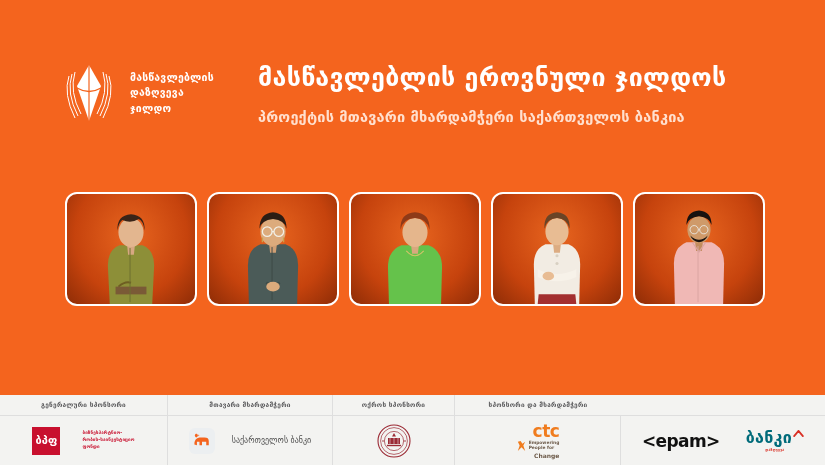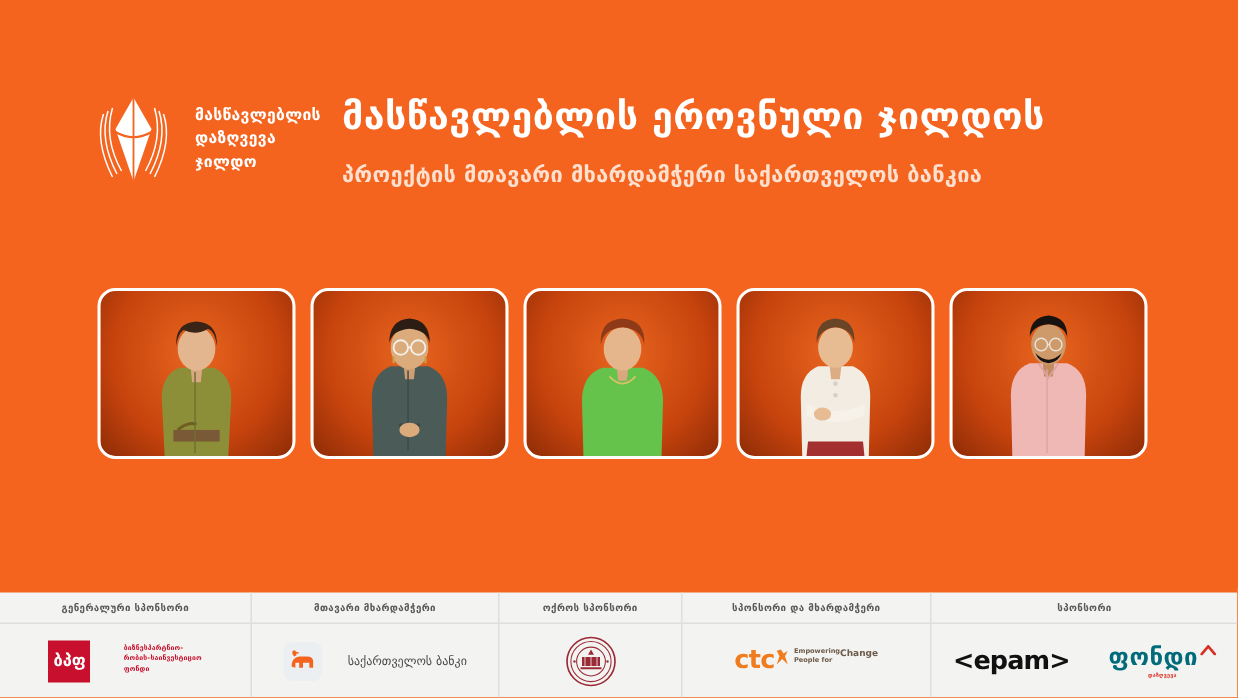--- a/index.html
+++ b/index.html
@@ -22,21 +22,21 @@
     display:flex; align-items:center; gap:12px;
   }
   .brand-mark { width:58px; height:62px; flex:0 0 auto; }
   .brand-text {
     color:#ffffff; font-size:10.5px; font-weight:700;
     line-height:1.45; letter-spacing:.2px; white-space:pre-line;
   }
 
   
   .headline {
-    position:absolute; left:228px; top:62px; width:540px;
+    position:absolute; left:258px; top:62px; width:540px;
   }
   .headline-line {
     color:#ffffff; font-size:25px; font-weight:700;
     line-height:1.30; letter-spacing:.3px; white-space:nowrap;
   }
   .subheadline {
     margin-top:14px;
     color:#ffe0cf; font-size:14.5px; font-weight:700;
     letter-spacing:.2px; white-space:nowrap;
   }
@@ -98,21 +98,21 @@
 
   .bog-lockup { display:flex; align-items:center; gap:5px; }
   .bog-badge {
     width:26px; height:26px; border-radius:6px; background:#eceff1;
     display:flex; align-items:center; justify-content:center;
   }
   .bog-text { color:#4a4a4a; font-size:8px; font-weight:400; white-space:nowrap;padding-left:12px; }
 
   .seal { width:34px; height:34px; }
 
-  .ctc-lockup { display:flex; align-items:flex-start; }
+  .ctc-lockup { display:flex; flex-direction:column; align-items:flex-end; }
   .ctc-word { color:#f07c1e; font-size:17px; font-weight:700; line-height:1; letter-spacing:-.5px; }
   .ctc-tag {
     display:flex; align-items:center; gap:2px; margin-top:-1px;
   }
   .ctc-sub {
     color:#6d5b4a; font-size:4.4px; font-weight:600;
     line-height:1.25; white-space:pre-line; text-align:left;
   }
   .ctc-change { color:#6d5b4a; font-size:6px; font-weight:600; }
 
@@ -240,21 +240,20 @@
   </div>
 </div>
 
 <div class="footer">
 
   <div class="footer-labels">
     <div class="footer-label" style="flex:0 0 168px">გენერალური სპონსორი</div>
     <div class="footer-label" style="flex:0 0 165px">მთავარი მხარდამჭერი</div>
     <div class="footer-label" style="flex:0 0 122px">ოქროს სპონსორი</div>
     <div class="footer-label" style="flex:0 0 166px">სპონსორი და მხარდამჭერი</div>
-    <div class="footer-label" style="flex:1 1 auto">სპონსორი</div>
   </div>
 
   <div class="footer-logos">
 
     <div class="footer-cell" style="flex:0 0 168px">
       <div class="bpf-lockup">
         <div class="bpf-square">ბპფ</div>
         <div class="bpf-text">ბიზნესპარტნიო-
 რობის-საინვესტიციო
 ფონდი</div>
@@ -301,21 +300,21 @@
 People for</span>
         </span>
         <span class="ctc-change">Change</span>
       </div>
     </div>
 
     <div class="footer-cell" style="flex:1 1 auto; gap:26px">
       <span class="epam">&lt;epam&gt;</span>
       <span class="ardi-lockup">
         <span class="ardi-row">
-          <span class="ardi-word">ფონდი</span>
+          <span class="ardi-word">ბანკი</span>
           <svg viewBox="0 0 12 8" width="11" height="7" aria-hidden="true">
             <path d="M1 7 L6 1 L11 7" fill="none" stroke="#d93025" stroke-width="2" stroke-linecap="round" stroke-linejoin="round"></path>
           </svg>
         </span>
         <span class="ardi-sub">დაზღვევა</span>
       </span>
     </div>
 
   </div>
 </div>

